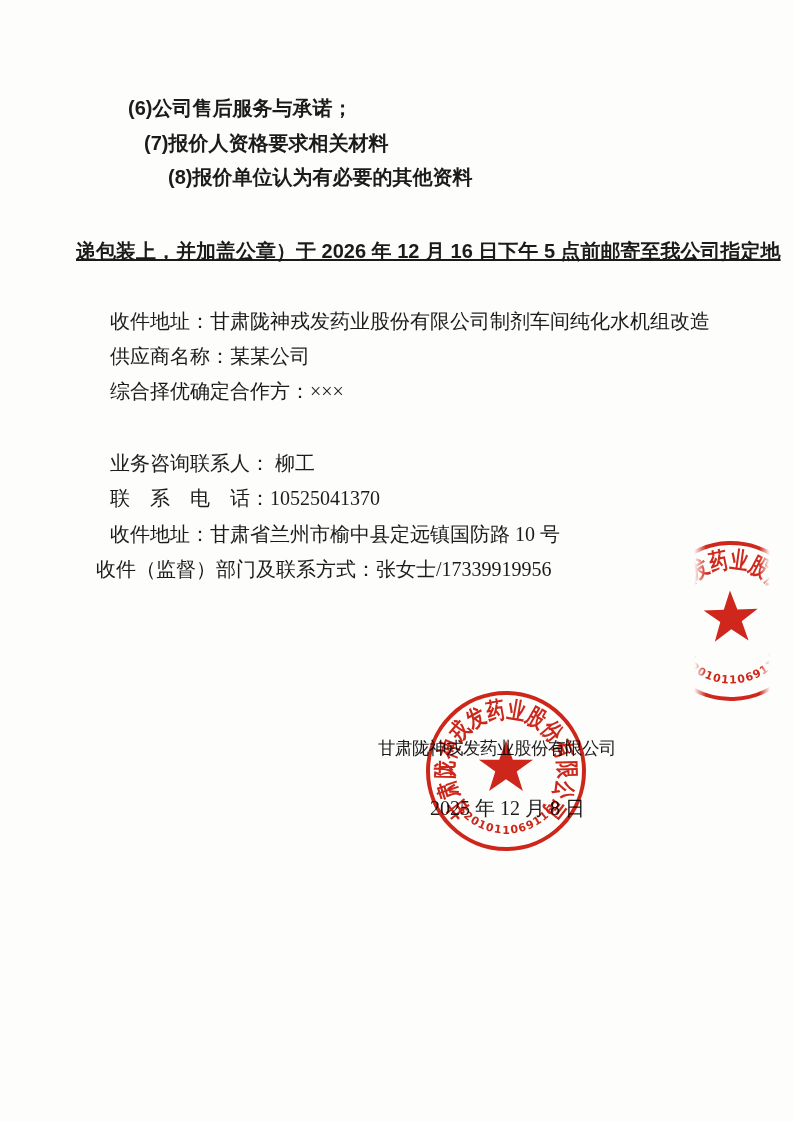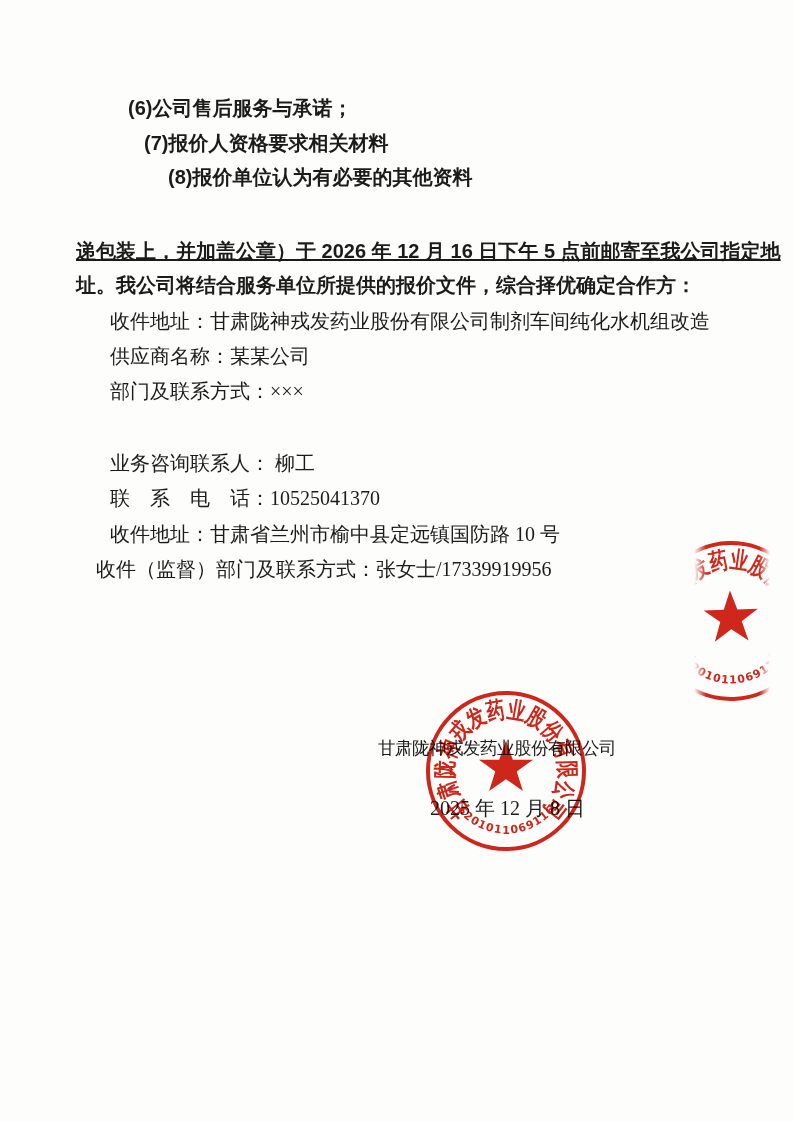--- a/index.html
+++ b/index.html
@@ -79,25 +79,24 @@
 </head>
 <body>
 
 <div class="page">
 
   <div class="line t-hei" style="left:128px;top:95px;">(6)公司售后服务与承诺；</div>
   <div class="line t-hei" style="left:144px;top:130px;">(7)报价人资格要求相关材料</div>
   <div class="line t-hei" style="left:128px;top:164px;margin-left:40px;">(8)报价单位认为有必要的其他资料</div>
 
   <div class="line t-hei" style="left:76px;top:238px;text-decoration:underline;">递包装上，并加盖公章）于 2026 年 12 月 16 日下午 5 点前邮寄至我公司指定地</div>
-  <div class="line t-hei" style="left:76px;top:272px;">址。我公司将结合服务单位所提供的报价文件，综合择优确定合作方：</div>
 
   <div class="line t-song" style="left:110px;top:308px;">收件地址：甘肃陇神戎发药业股份有限公司制剂车间纯化水机组改造</div>
   <div class="line t-song" style="left:110px;top:343px;">供应商名称：某某公司</div>
-  <div class="line t-song" style="left:110px;top:378px;">部门及联系方式：×××</div>
+  <div class="line t-song" style="left:110px;top:378px;">综合择优确定合作方：×××</div>
 
   <div class="line t-song" style="left:110px;top:450px;">业务咨询联系人： 柳工</div>
   <div class="line t-song" style="left:110px;top:485px;">联　系　电　话：10525041370</div>
   <div class="line t-song" style="left:110px;top:521px;">收件地址：甘肃省兰州市榆中县定远镇国防路 10 号</div>
   <div class="line t-song" style="left:96px;top:556px;">收件（监督）部门及联系方式：张女士/17339919956</div>
 
   <div class="line t-song sig-company" style="left:378px;top:735px;">甘肃陇神戎发药业股份有限公司</div>
   <div class="line t-song sig-date" style="left:430px;top:795px;">2025 年 12 月 8 日</div>
 
   <div class="seal seal-main">

